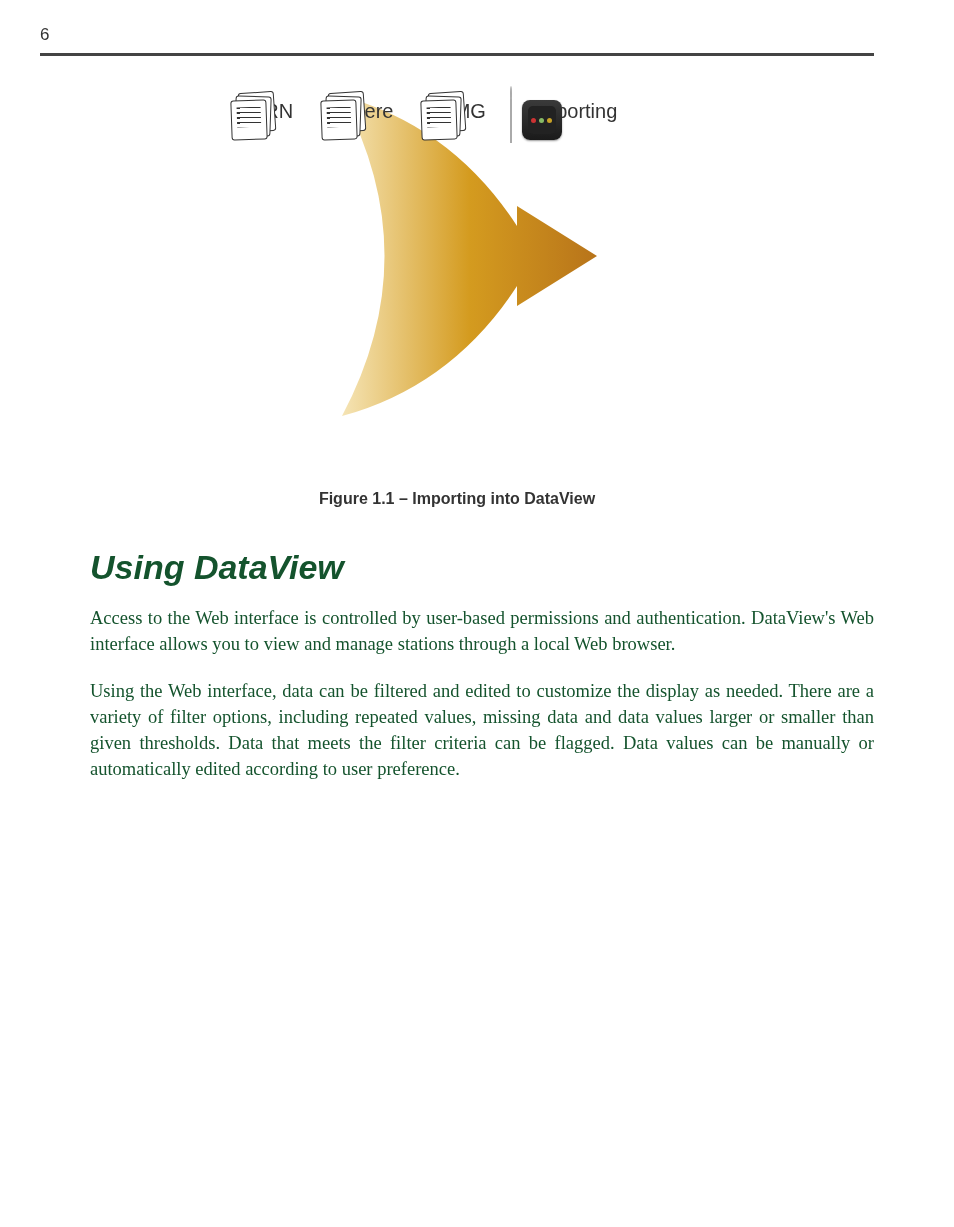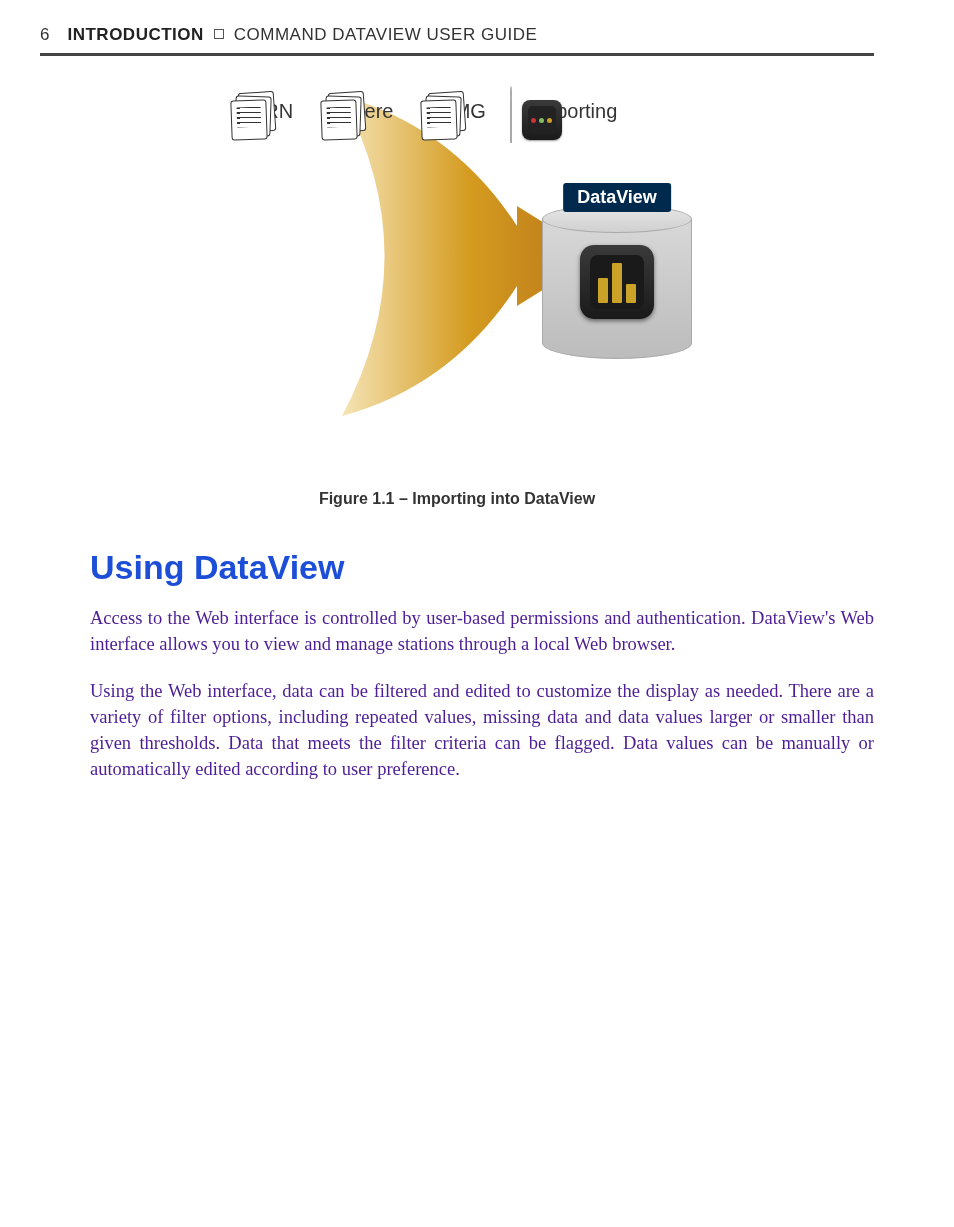--- a/index.html
+++ b/index.html
@@ -215,45 +215,41 @@
       font-size: 16px;
       color: #333;
       text-align: center;
       margin-top: 4px;
     }
 
     .h2 {
       font-family: Arial, Helvetica, sans-serif;
       font-weight: 900;
       font-size: 34px;
-      color: #1d4ed8;
+      color: #14532d;
       margin: 30px 0 18px 0;
       padding-left: 50px;
+      font-style: italic;
     }
     .body {
       padding-left: 50px;
       font-size: 18.5px;
       line-height: 1.42;
-      color: #4c1d95;
+      color: #14532d;
     }
     .body p {
       margin-bottom: 20px;
       text-align: justify;
     }
   </style>
 </head>
 <body>
 
 <div class="header-row">
   <span class="page-num">6</span>
-  <span>
-    <span class="header-title">INTRODUCTION</span>
-    <span class="header-square"></span>
-    <span class="header-sub">COMMAND DATAVIEW USER GUIDE</span>
-  </span>
 </div>
 
 <div class="figure-wrap">
   <div class="figure">
 
     <svg class="arrow" viewBox="0 0 300 320">
       <defs>
         <linearGradient id="g1" x1="0" y1="0" x2="1" y2="0">
           <stop offset="0" stop-color="#f5e4b5"></stop>
           <stop offset="0.5" stop-color="#d49b1f"></stop>
@@ -319,34 +315,20 @@
                 <div class="d dr"></div>
                 <div class="d dg"></div>
                 <div class="d dy"></div>
               </div>
             </div>
           </div>
       </div>
       <div class="lbl">Importing</div>
     </div>
 
-    <div class="dv-box">
-      <div class="dv-label">DataView</div>
-      <div class="dv-cyl">
-        <div class="dv-body"></div>
-        <div class="dv-top"></div>
-        <div class="dv-chip">
-          <div class="dv-inner">
-            <div class="bar b1"></div>
-            <div class="bar b2"></div>
-            <div class="bar b3"></div>
-          </div>
-        </div>
-      </div>
-    </div>
 
   </div>
   <div class="caption">Figure 1.1 – Importing into DataView</div>
 </div>
 
 <h2 class="h2">Using DataView</h2>
 
 <div class="body">
   <p>Access to the Web interface is controlled by user-based permissions and authentication. DataView's Web interface allows you to view and manage stations through a local Web browser.</p>
   <p>Using the Web interface, data can be filtered and edited to customize the display as needed. There are a variety of filter options, including repeated values, missing data and data values larger or smaller than given thresholds. Data that meets the filter criteria can be flagged. Data values can be manually or automatically edited according to user preference.</p>

